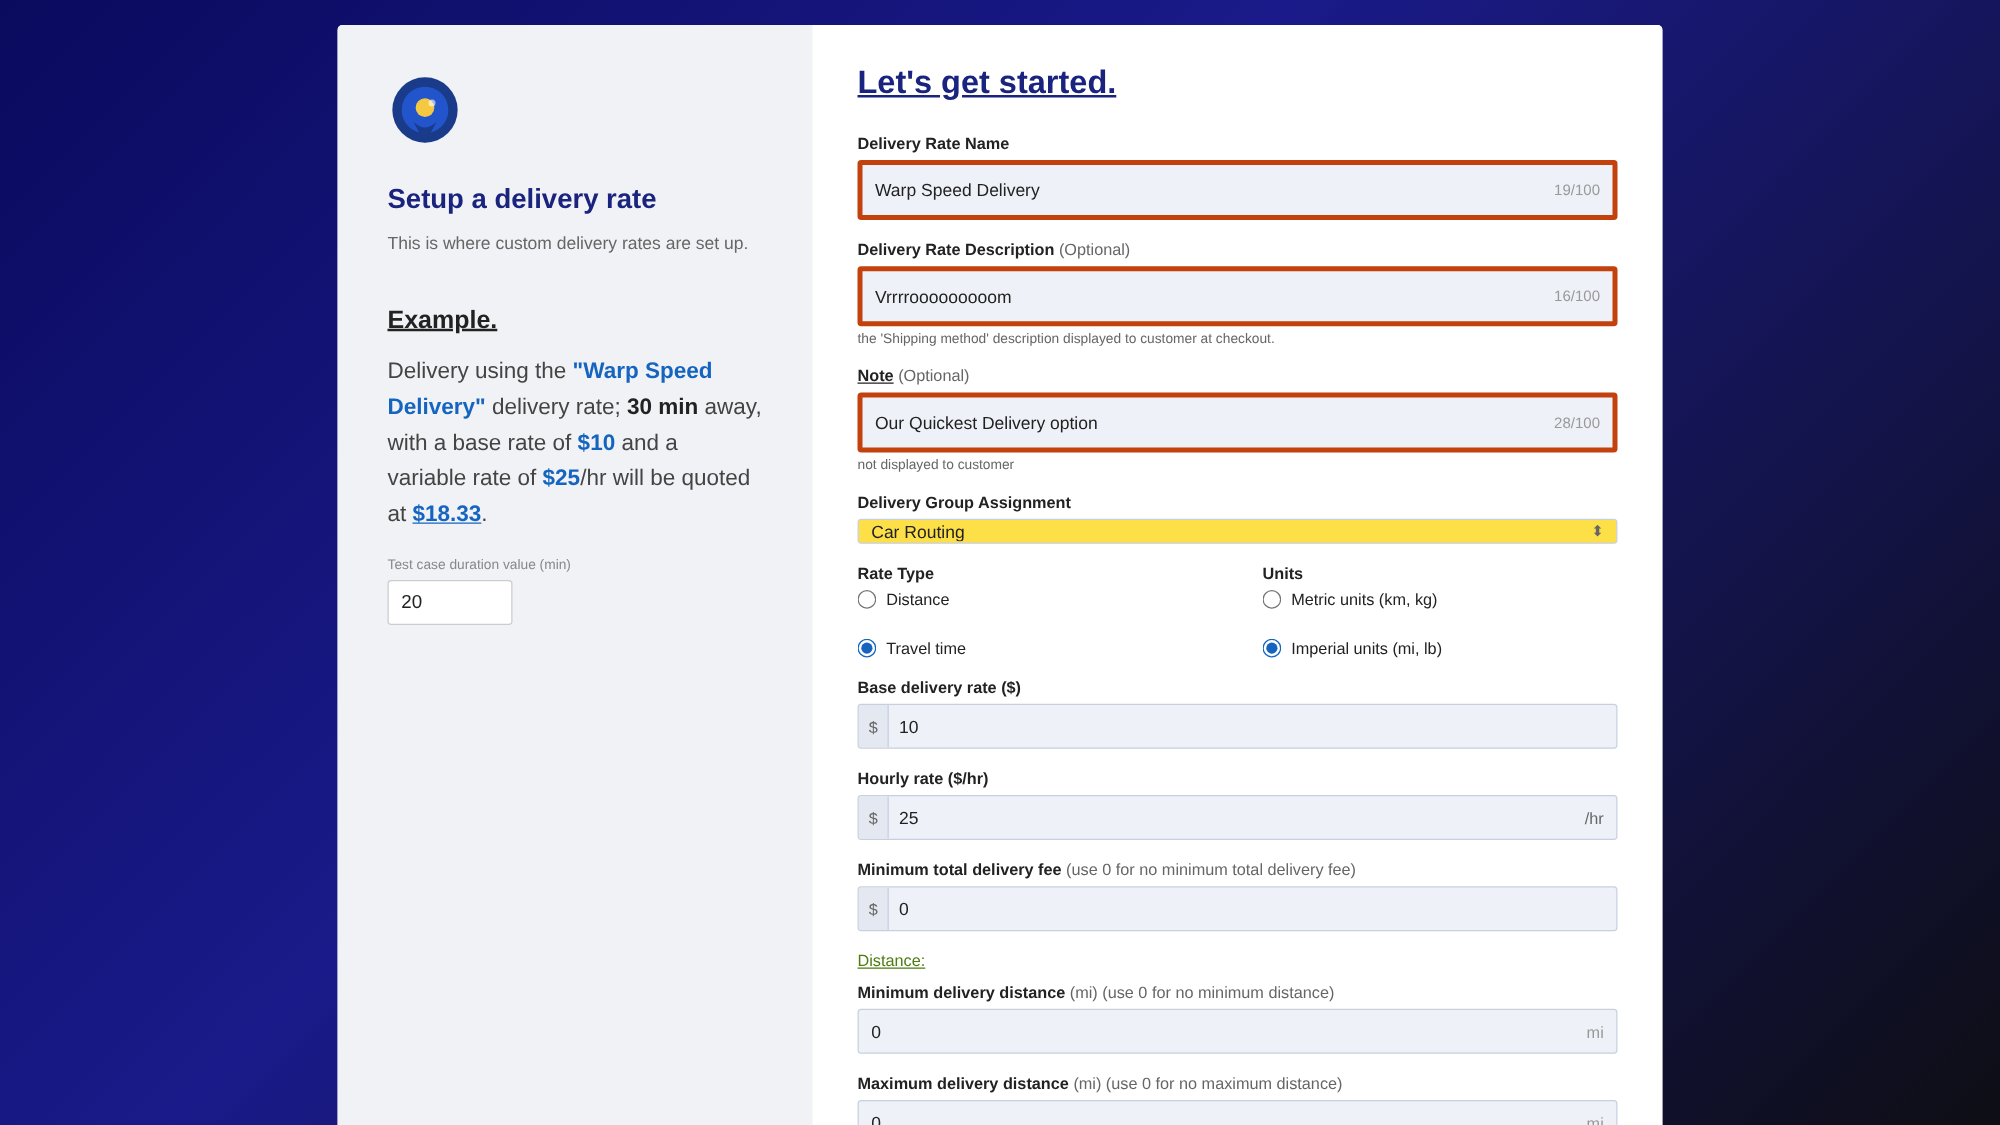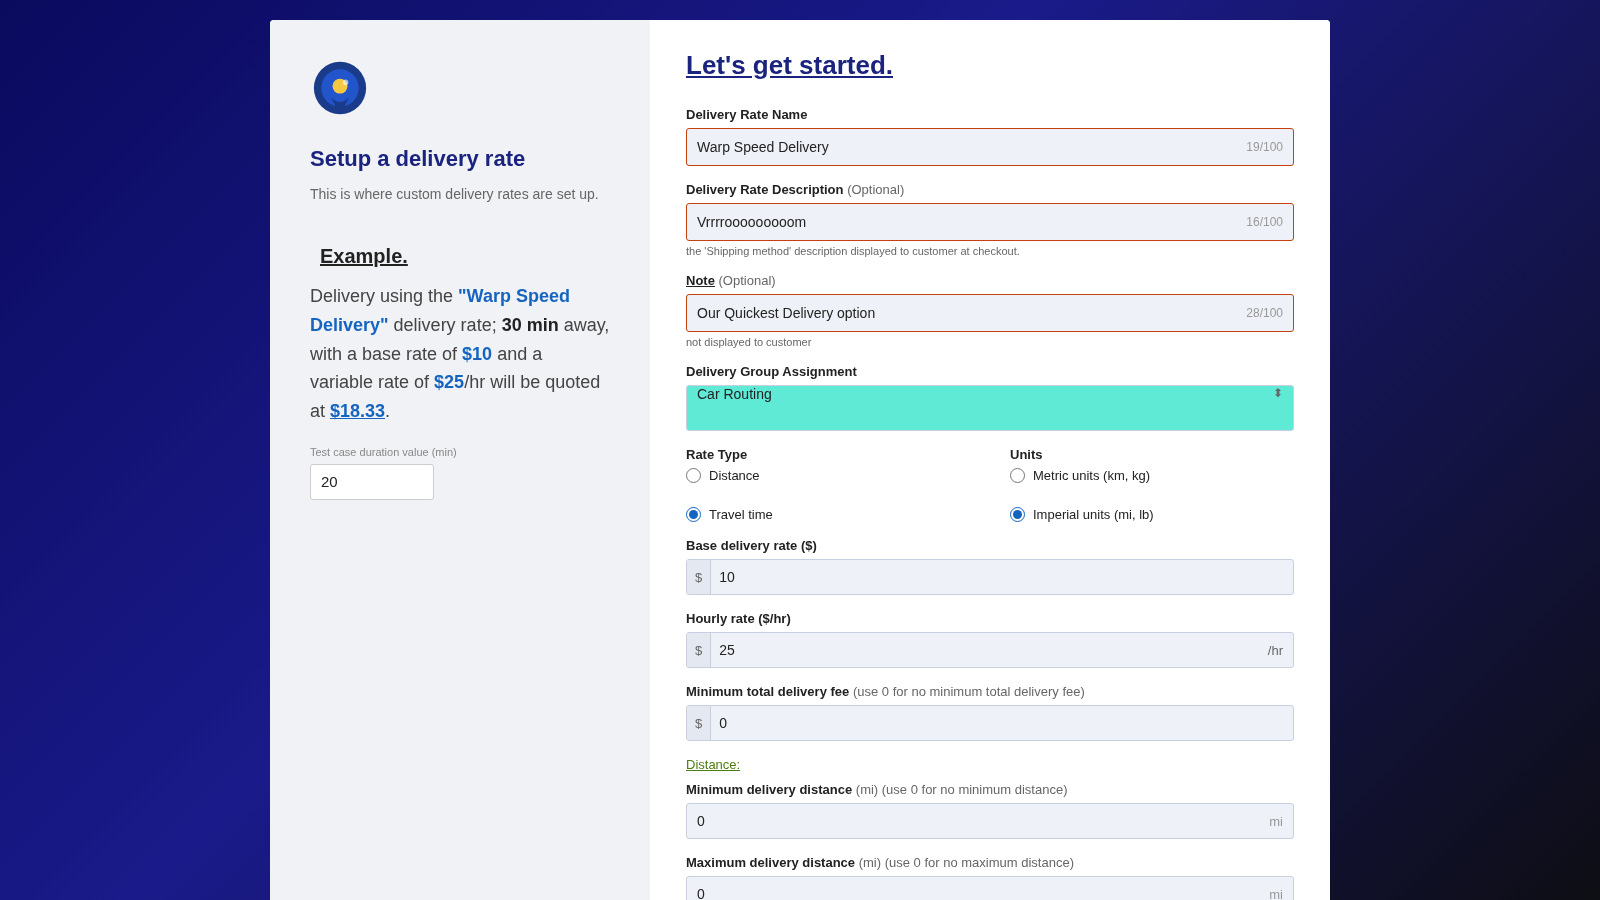--- a/index.html
+++ b/index.html
@@ -47,21 +47,20 @@
       color: #666;
       line-height: 1.5;
       margin-bottom: 40px;
     }
     .example-title {
       font-size: 20px;
       font-weight: 700;
       color: #222;
       text-decoration: underline;
       margin-bottom: 14px;
-      margin-left: 10px;
     }
     .example-text {
       font-size: 18px;
       color: #444;
       line-height: 1.6;
     }
     .highlight-blue {
       color: #1565c0;
       font-weight: 600;
     }
@@ -79,21 +78,21 @@
       color: #888;
       margin-top: 20px;
       margin-bottom: 6px;
     }
     .spinner-input {
       display: flex;
       align-items: center;
       border: 1px solid #ccc;
       background: #fff;
       border-radius: 3px;
-      width: 124px;
+      width: 100px;
       height: 36px;
       overflow: hidden;
     }
     .spinner-value {
       flex: 1;
       border: none;
       background: transparent;
       padding: 0 10px;
       font-size: 15px;
       color: #222;
@@ -128,46 +127,46 @@
       color: #666;
     }
     .field-hint {
       font-size: 11px;
       color: #666;
       margin-top: 4px;
     }
     .input-wrapper {
       display: flex;
       align-items: center;
-      border: 1px solid #c2410c;
+      border: 4px solid #c2410c;
       border-radius: 3px;
       background: #eef1f7;
-      height: 38px;
+      height: 48px;
       padding: 0 10px;
     }
     .input-wrapper input {
       flex: 1;
       border: none;
       background: transparent;
       font-size: 14px;
       color: #222;
       outline: none;
     }
     .input-counter {
       font-size: 12px;
       color: #999;
       white-space: nowrap;
     }
     .select-wrapper {
       display: flex;
-      align-items: flex-start;
+      align-items: center;
       border: 1px solid #c8d0e0;
       border-radius: 3px;
-      background: #5eead4;
-      height: 46px;
+      background: #fde047;
+      height: 20px;
       padding: 0 10px;
     }
     .select-wrapper select {
       flex: 1;
       border: none;
       background: transparent;
       font-size: 14px;
       color: #222;
       outline: none;
       appearance: none;

